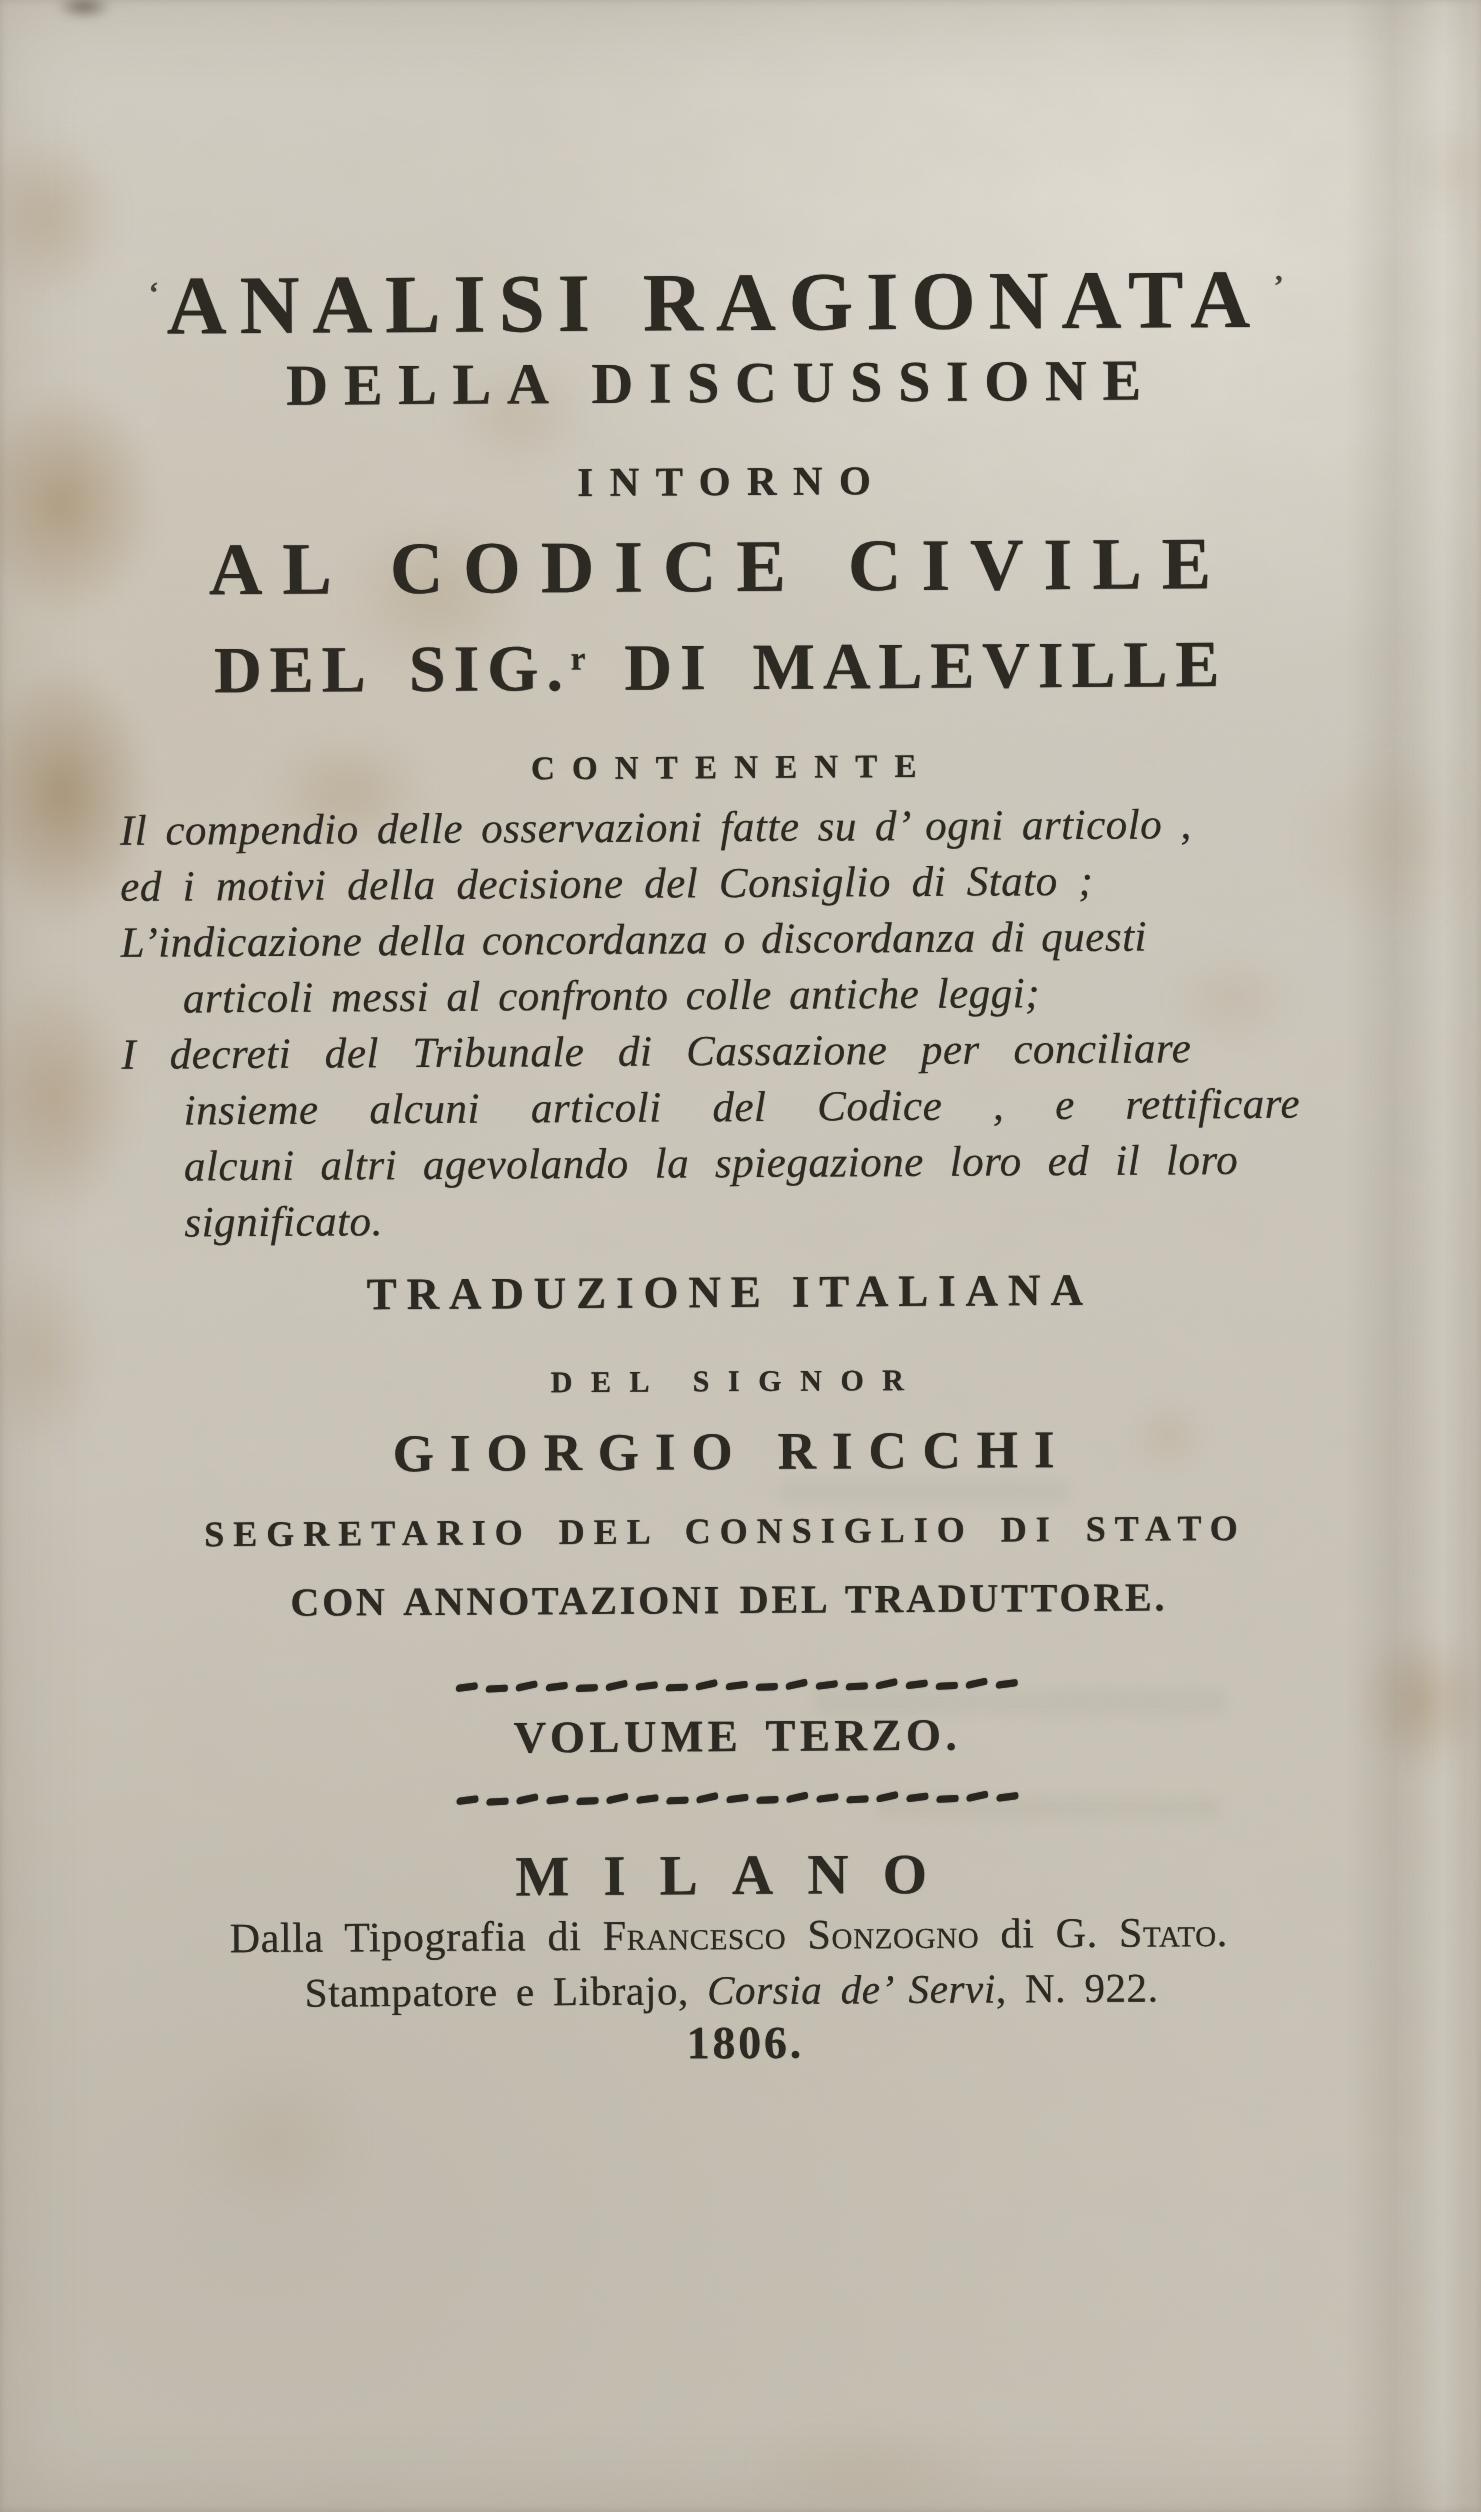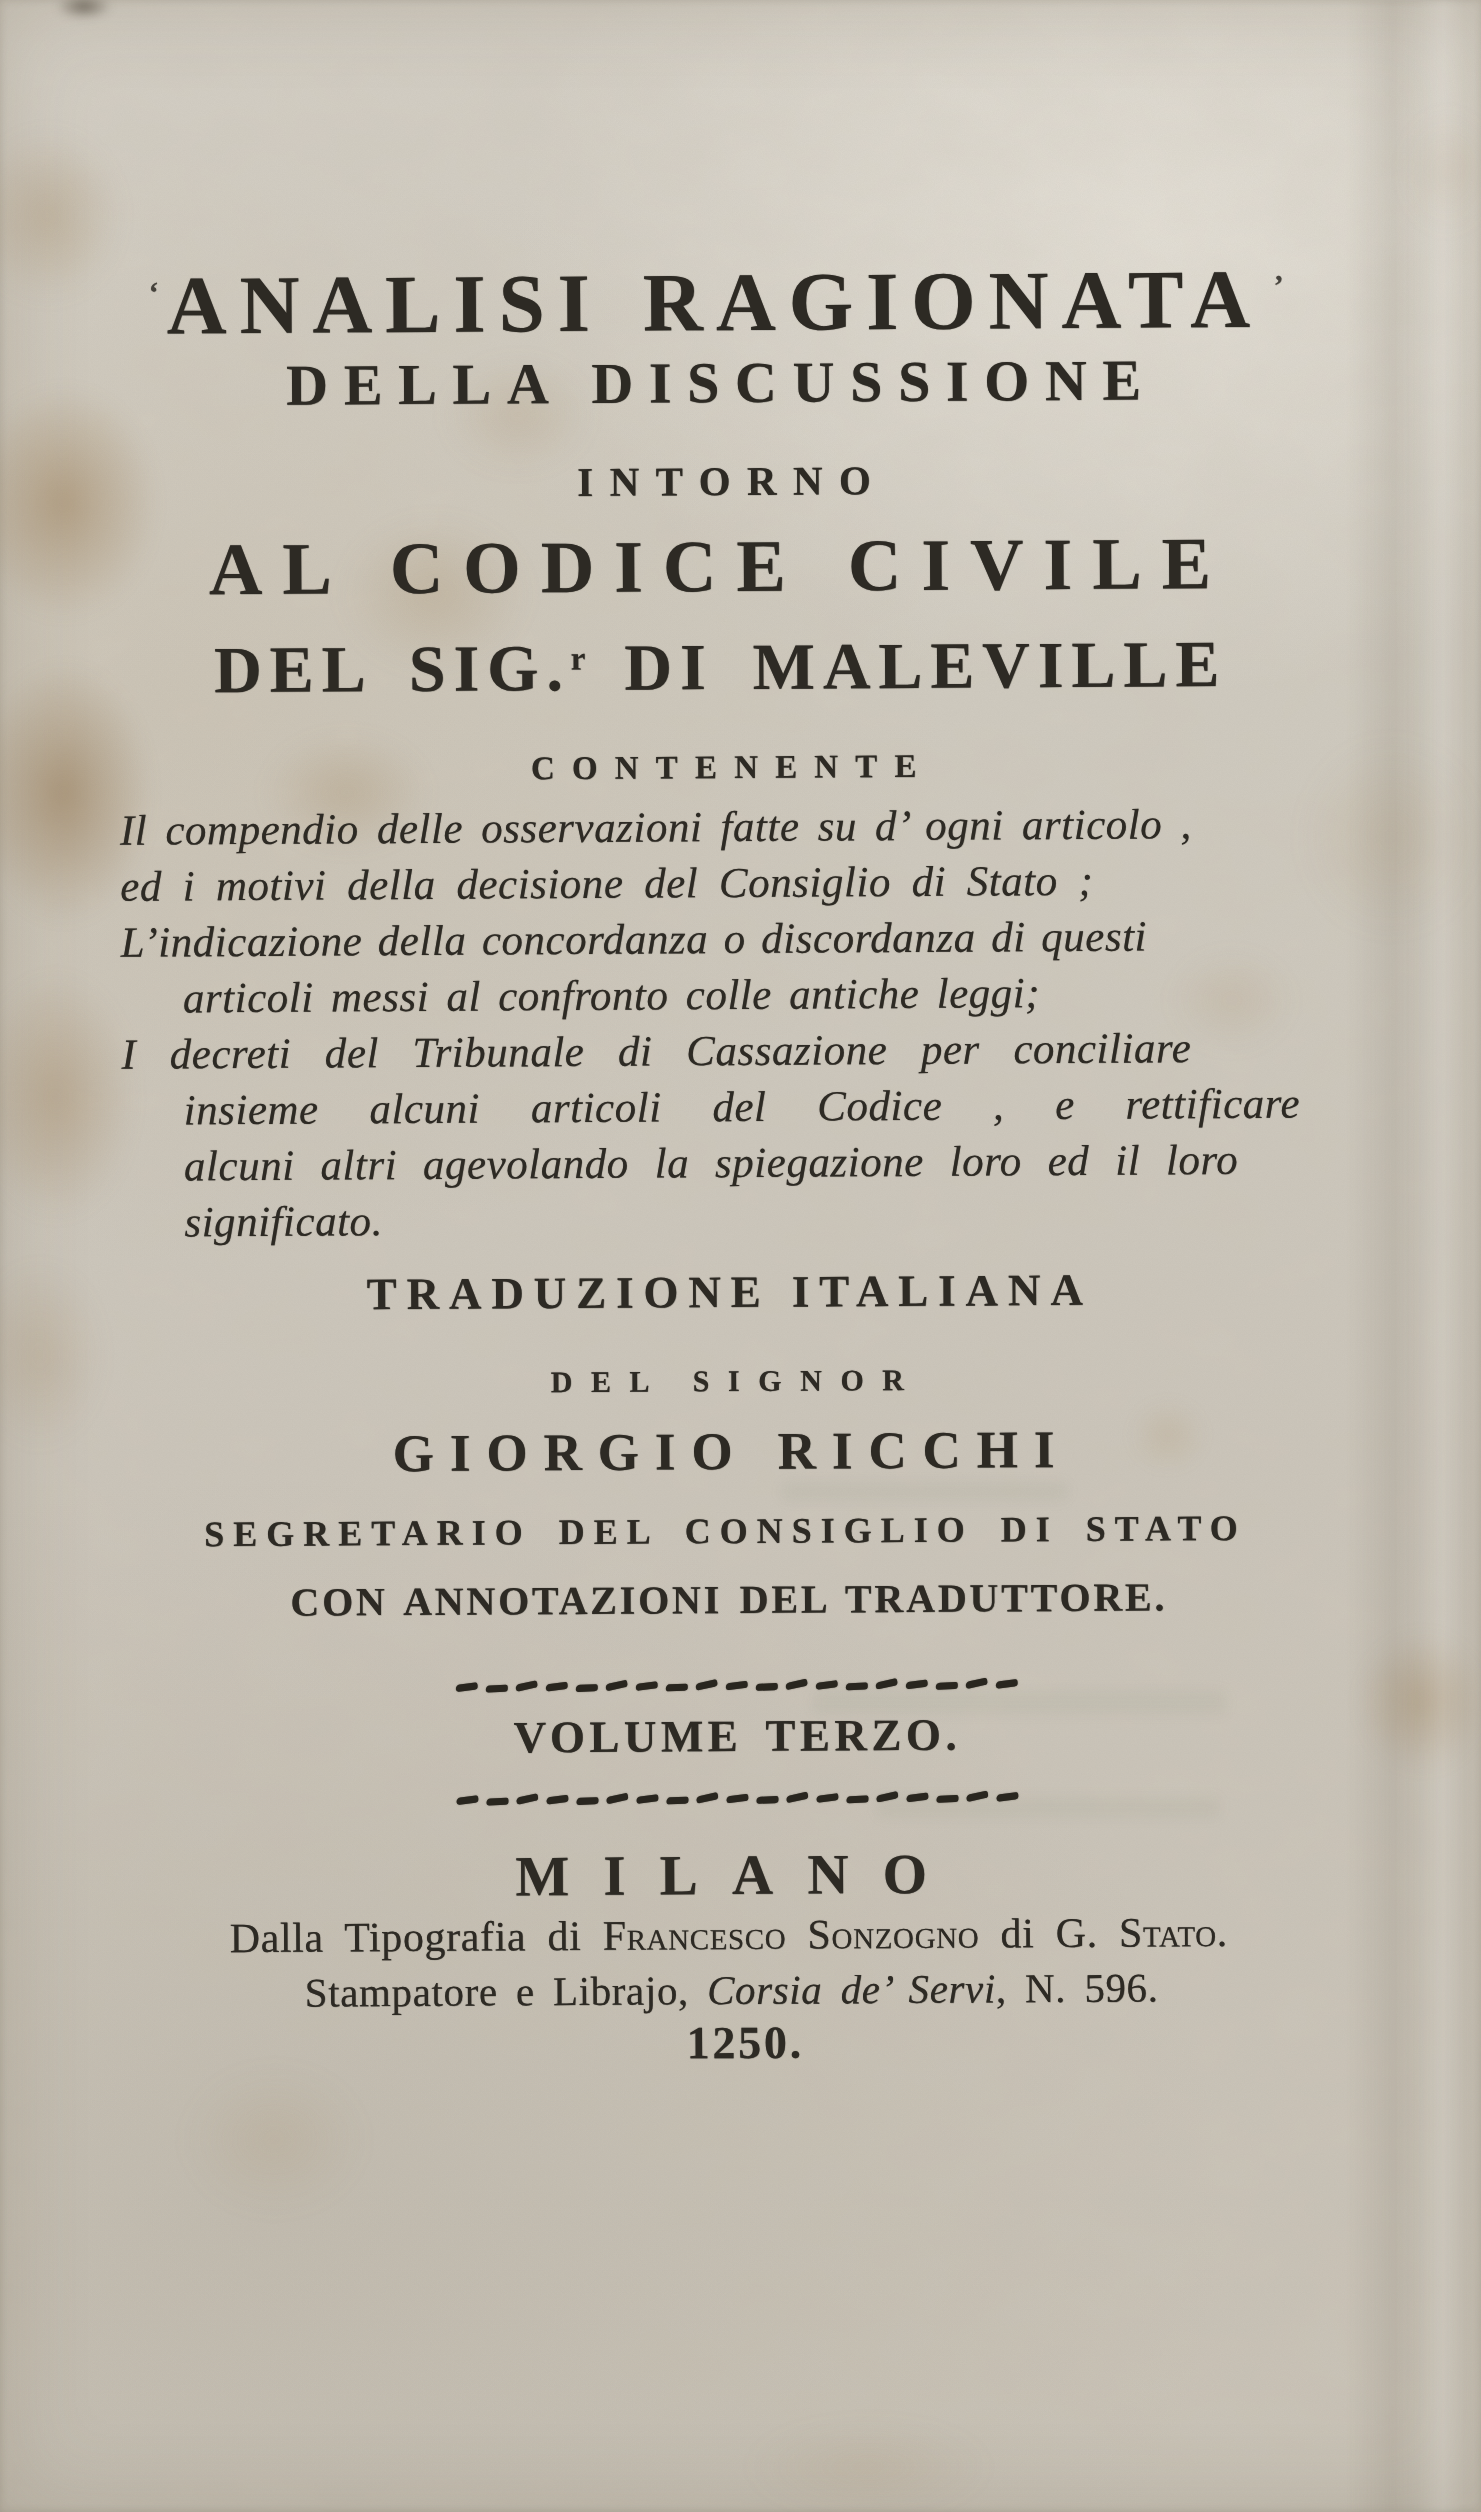--- a/index.html
+++ b/index.html
@@ -186,19 +186,19 @@
         <span class="dash d0"></span>
         <span class="dash d1"></span>
         <span class="dash d2"></span>
         <span class="dash d0"></span>
       </div>
 
     <div class="cline t13">MILANO</div>
 
     <div class="cline t14"><span>Dalla Tipografia di </span><span class="sc">Francesco Sonzogno</span><span> di G. </span><span class="sc">Stato.</span></div>
 
-    <div class="cline t15"><span>Stampatore e Librajo, </span><span class="it">Corsia de’ Servi</span><span>, N. 596.</span></div>
-
-    <div class="cline t16">1250.</div>
+    <div class="cline t15"><span>Stampatore e Librajo, </span><span class="it">Corsia de’ Servi</span><span>, N. 922.</span></div>
+
+    <div class="cline t16">1806.</div>
 
   </div>
 </div>
 
 
 </body></html>

